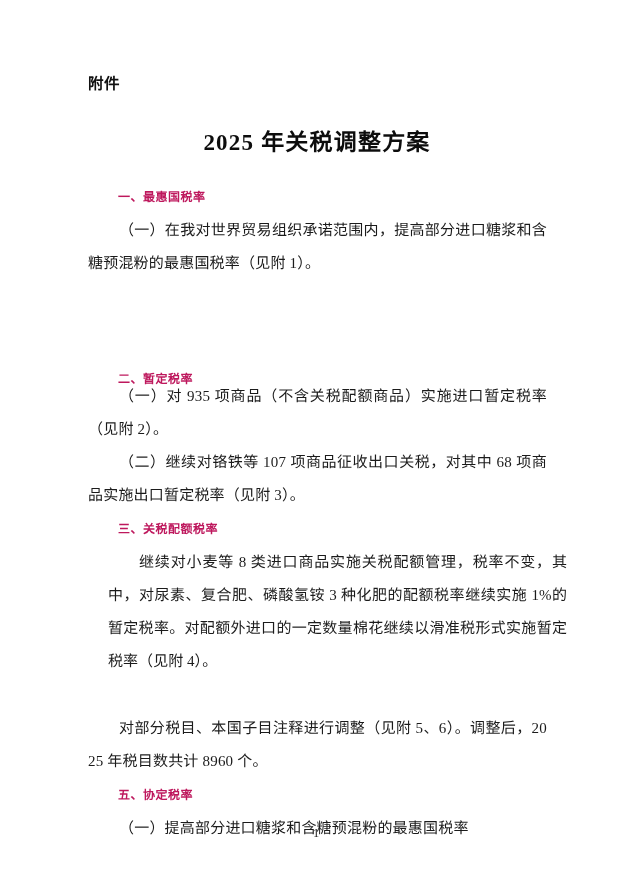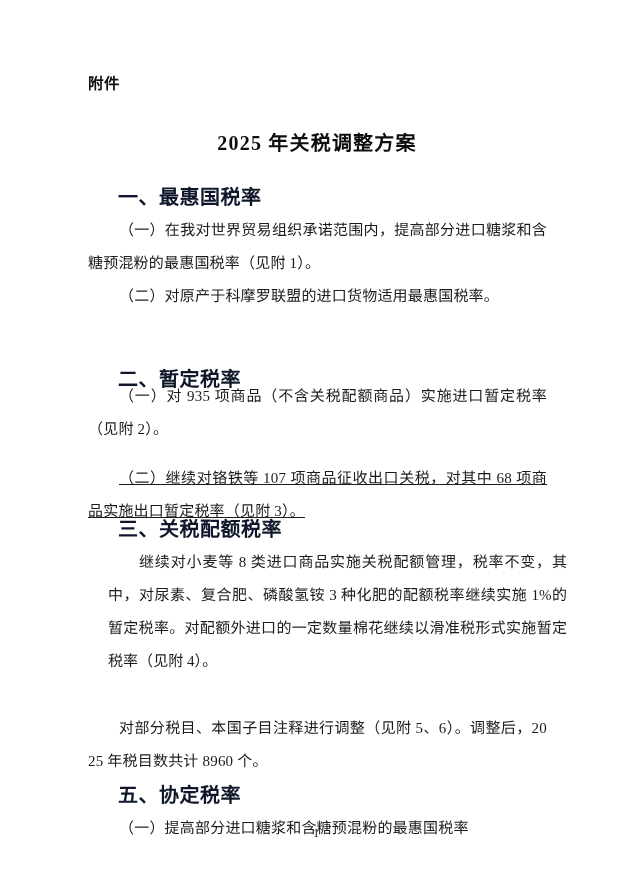--- a/index.html
+++ b/index.html
@@ -40,35 +40,35 @@
   }
 
   .doc-title {
     position: absolute;
     left: 88px;
     top: 129px;
     width: 458px;
     text-align: center;
     font-family: "Liberation Serif", "DejaVu Serif", serif;
     font-weight: 700;
-    font-size: 20px;
+    font-size: 23px;
     letter-spacing: 1.2px;
     color: #0d0d0d;
     line-height: 28px;
   }
 
   .section-heading {
     position: absolute;
     left: 88px;
     width: 458px;
     font-family: Liberation Serif, serif;
     font-weight: 700;
-    font-size: 20px;
+    font-size: 12px;
     letter-spacing: 0.5px;
-    color: #0f172a;
+    color: #be185d;
     line-height: 22px;
     text-indent: 30px;
   }
 
   .para {
     position: absolute;
     left: 88px;
     width: 459px;
     font-family: "Liberation Serif", "DejaVu Serif", serif;
     font-size: 15px;
@@ -101,27 +101,26 @@
 <div class="page">
 
   <div class="attachment-label">附件</div>
 
   <div class="doc-title">2025 年关税调整方案</div>
 
   <div class="section-heading" style="top:186px;">一、最惠国税率</div>
 
   <div class="para" style="top:214px;">（一）在我对世界贸易组织承诺范围内，提高部分进口糖浆和含糖预混粉的最惠国税率（见附 1）。</div>
 
-  <div class="para" style="top:280px;">（二）对原产于科摩罗联盟的进口货物适用最惠国税率。</div>
 
   <div class="section-heading" style="top:352px;margin-top:16px;">二、暂定税率</div>
 
   <div class="para" style="top:380px;">（一）对 935 项商品（不含关税配额商品）实施进口暂定税率（见附 2）。</div>
 
-  <div class="para" style="top:462px;text-decoration:underline;">（二）继续对铬铁等 107 项商品征收出口关税，对其中 68 项商品实施出口暂定税率（见附 3）。</div>
+  <div class="para" style="top:446px;">（二）继续对铬铁等 107 项商品征收出口关税，对其中 68 项商品实施出口暂定税率（见附 3）。</div>
 
   <div class="section-heading" style="top:518px;">三、关税配额税率</div>
 
   <div class="para tight" style="top:546px;margin-left:20px;">继续对小麦等 8 类进口商品实施关税配额管理，税率不变，其中，对尿素、复合肥、磷酸氢铵 3 种化肥的配额税率继续实施 1%的暂定税率。对配额外进口的一定数量棉花继续以滑准税形式实施暂定税率（见附 4）。</div>
 
 
   <div class="para" style="top:712px;">对部分税目、本国子目注释进行调整（见附 5、6）。调整后，2025 年税目数共计 8960 个。</div>
 
   <div class="section-heading" style="top:784px;">五、协定税率</div>
 

